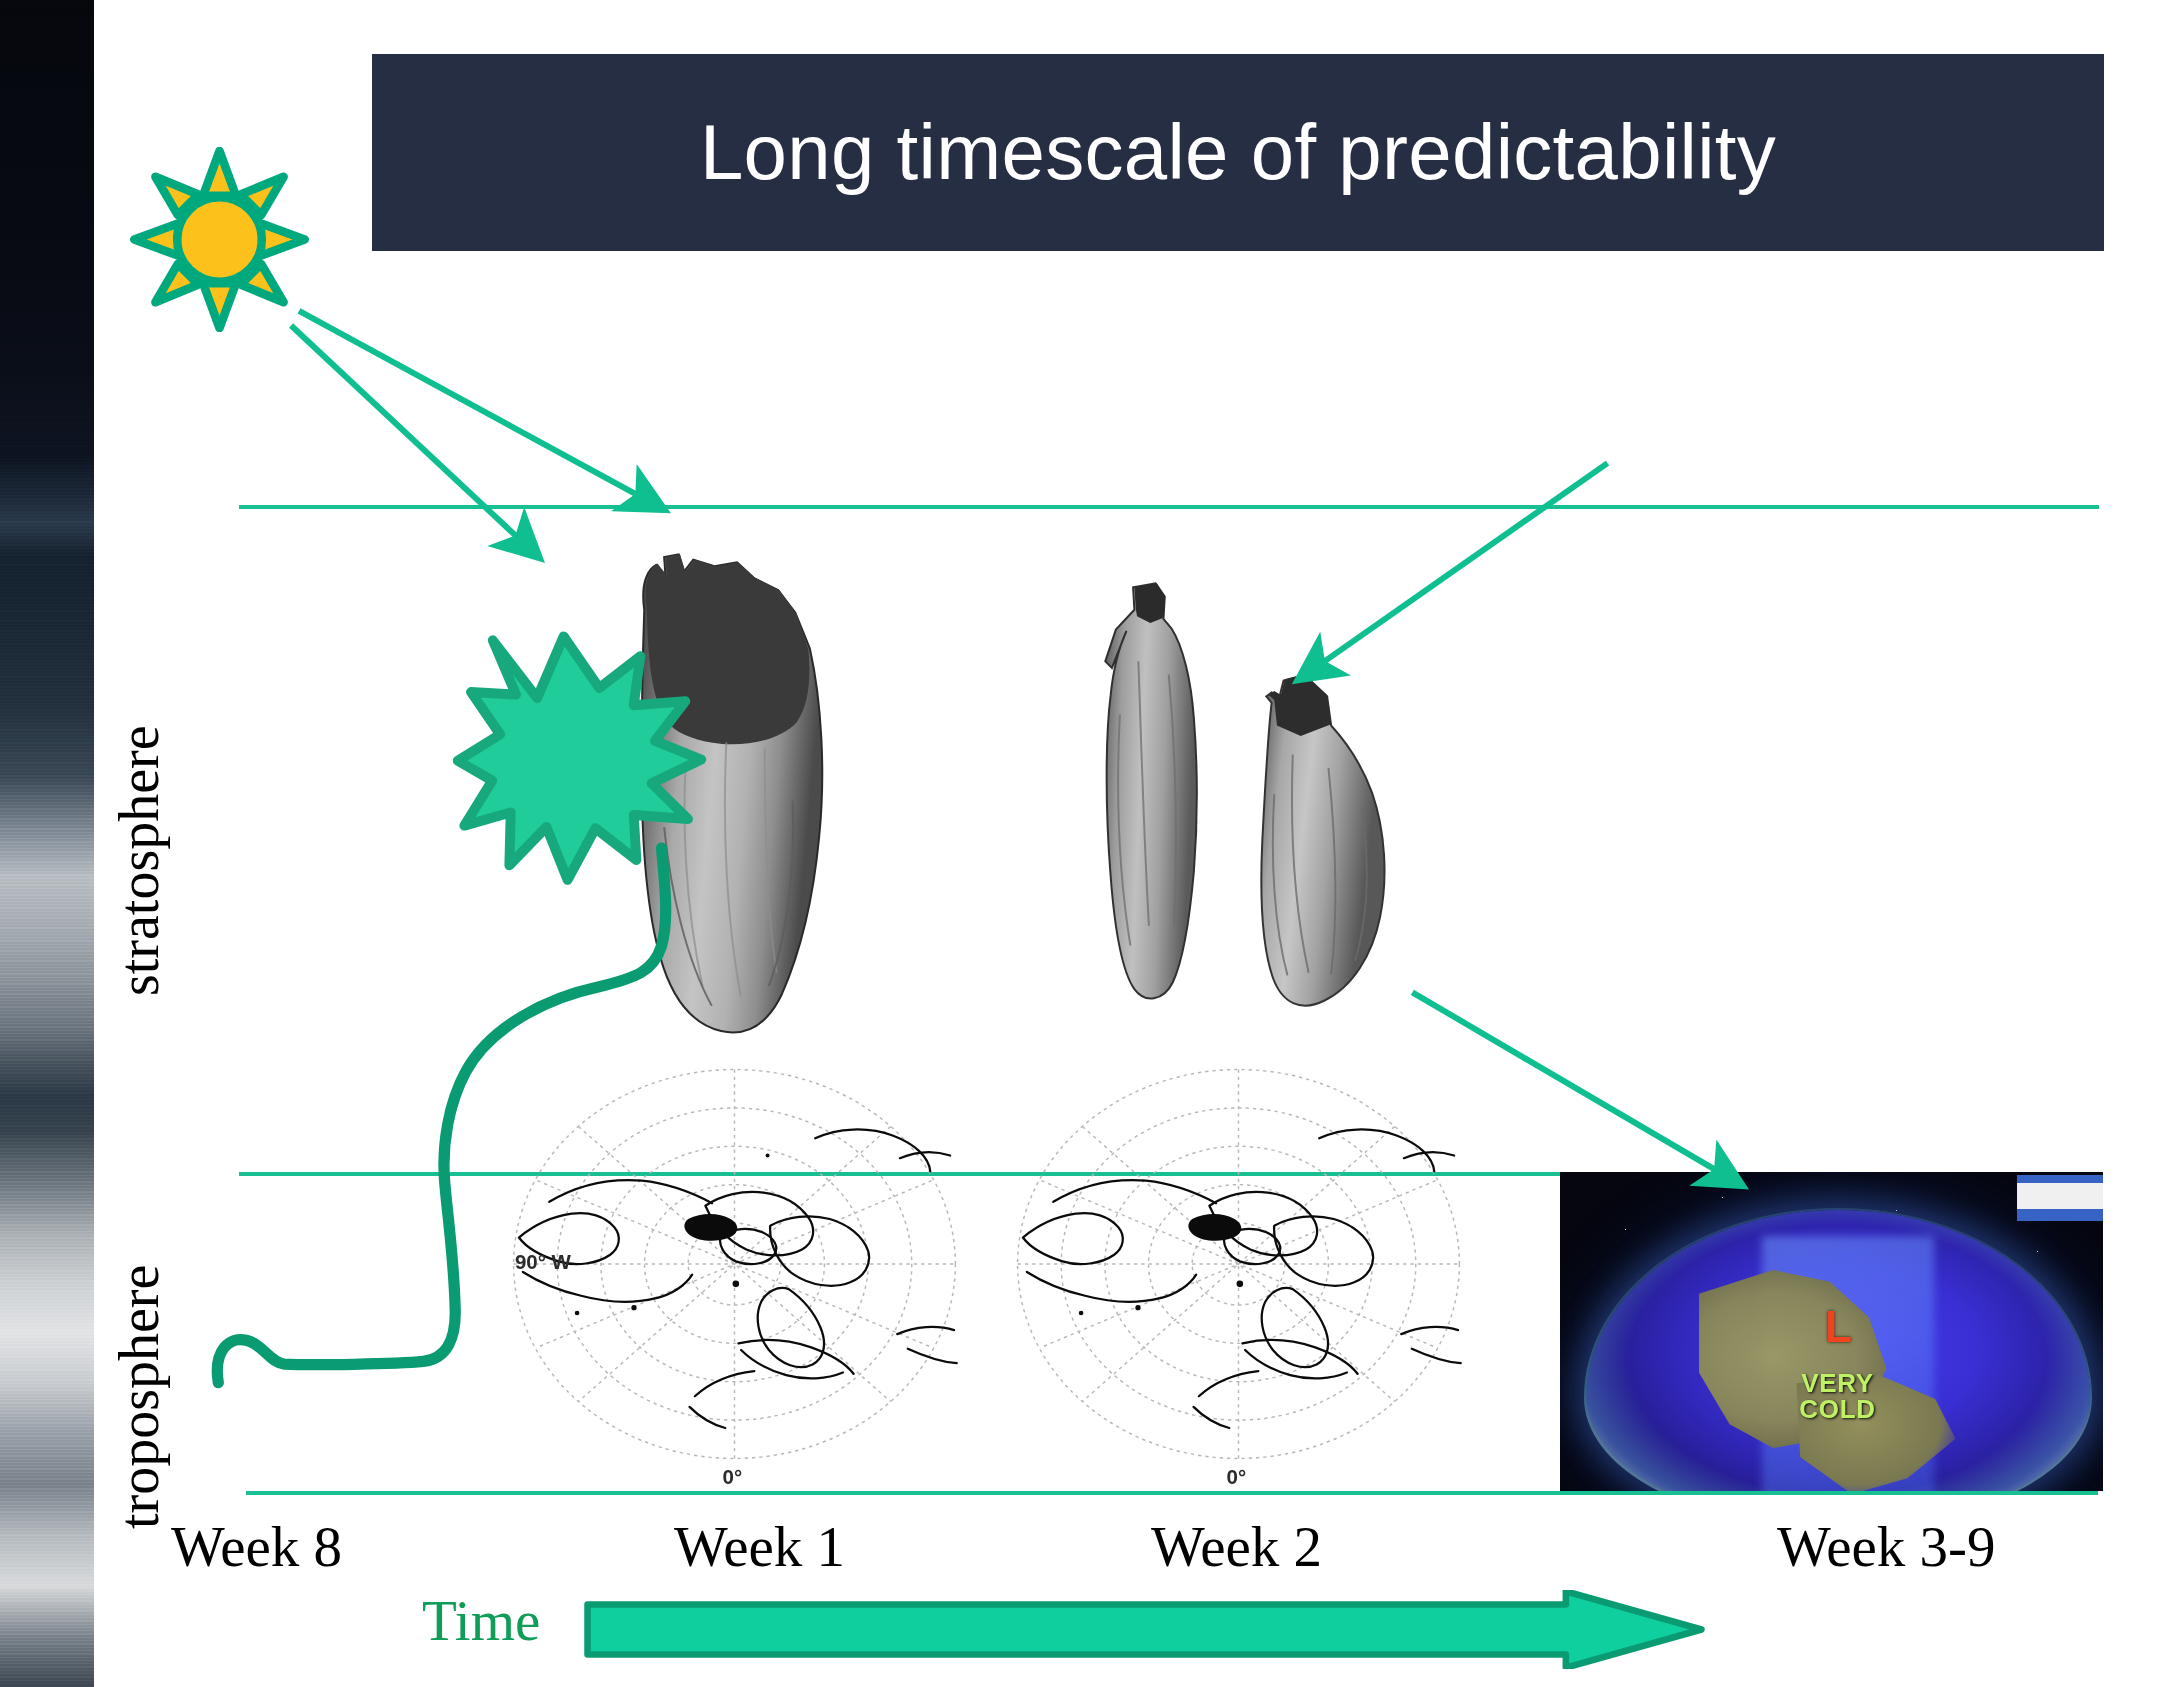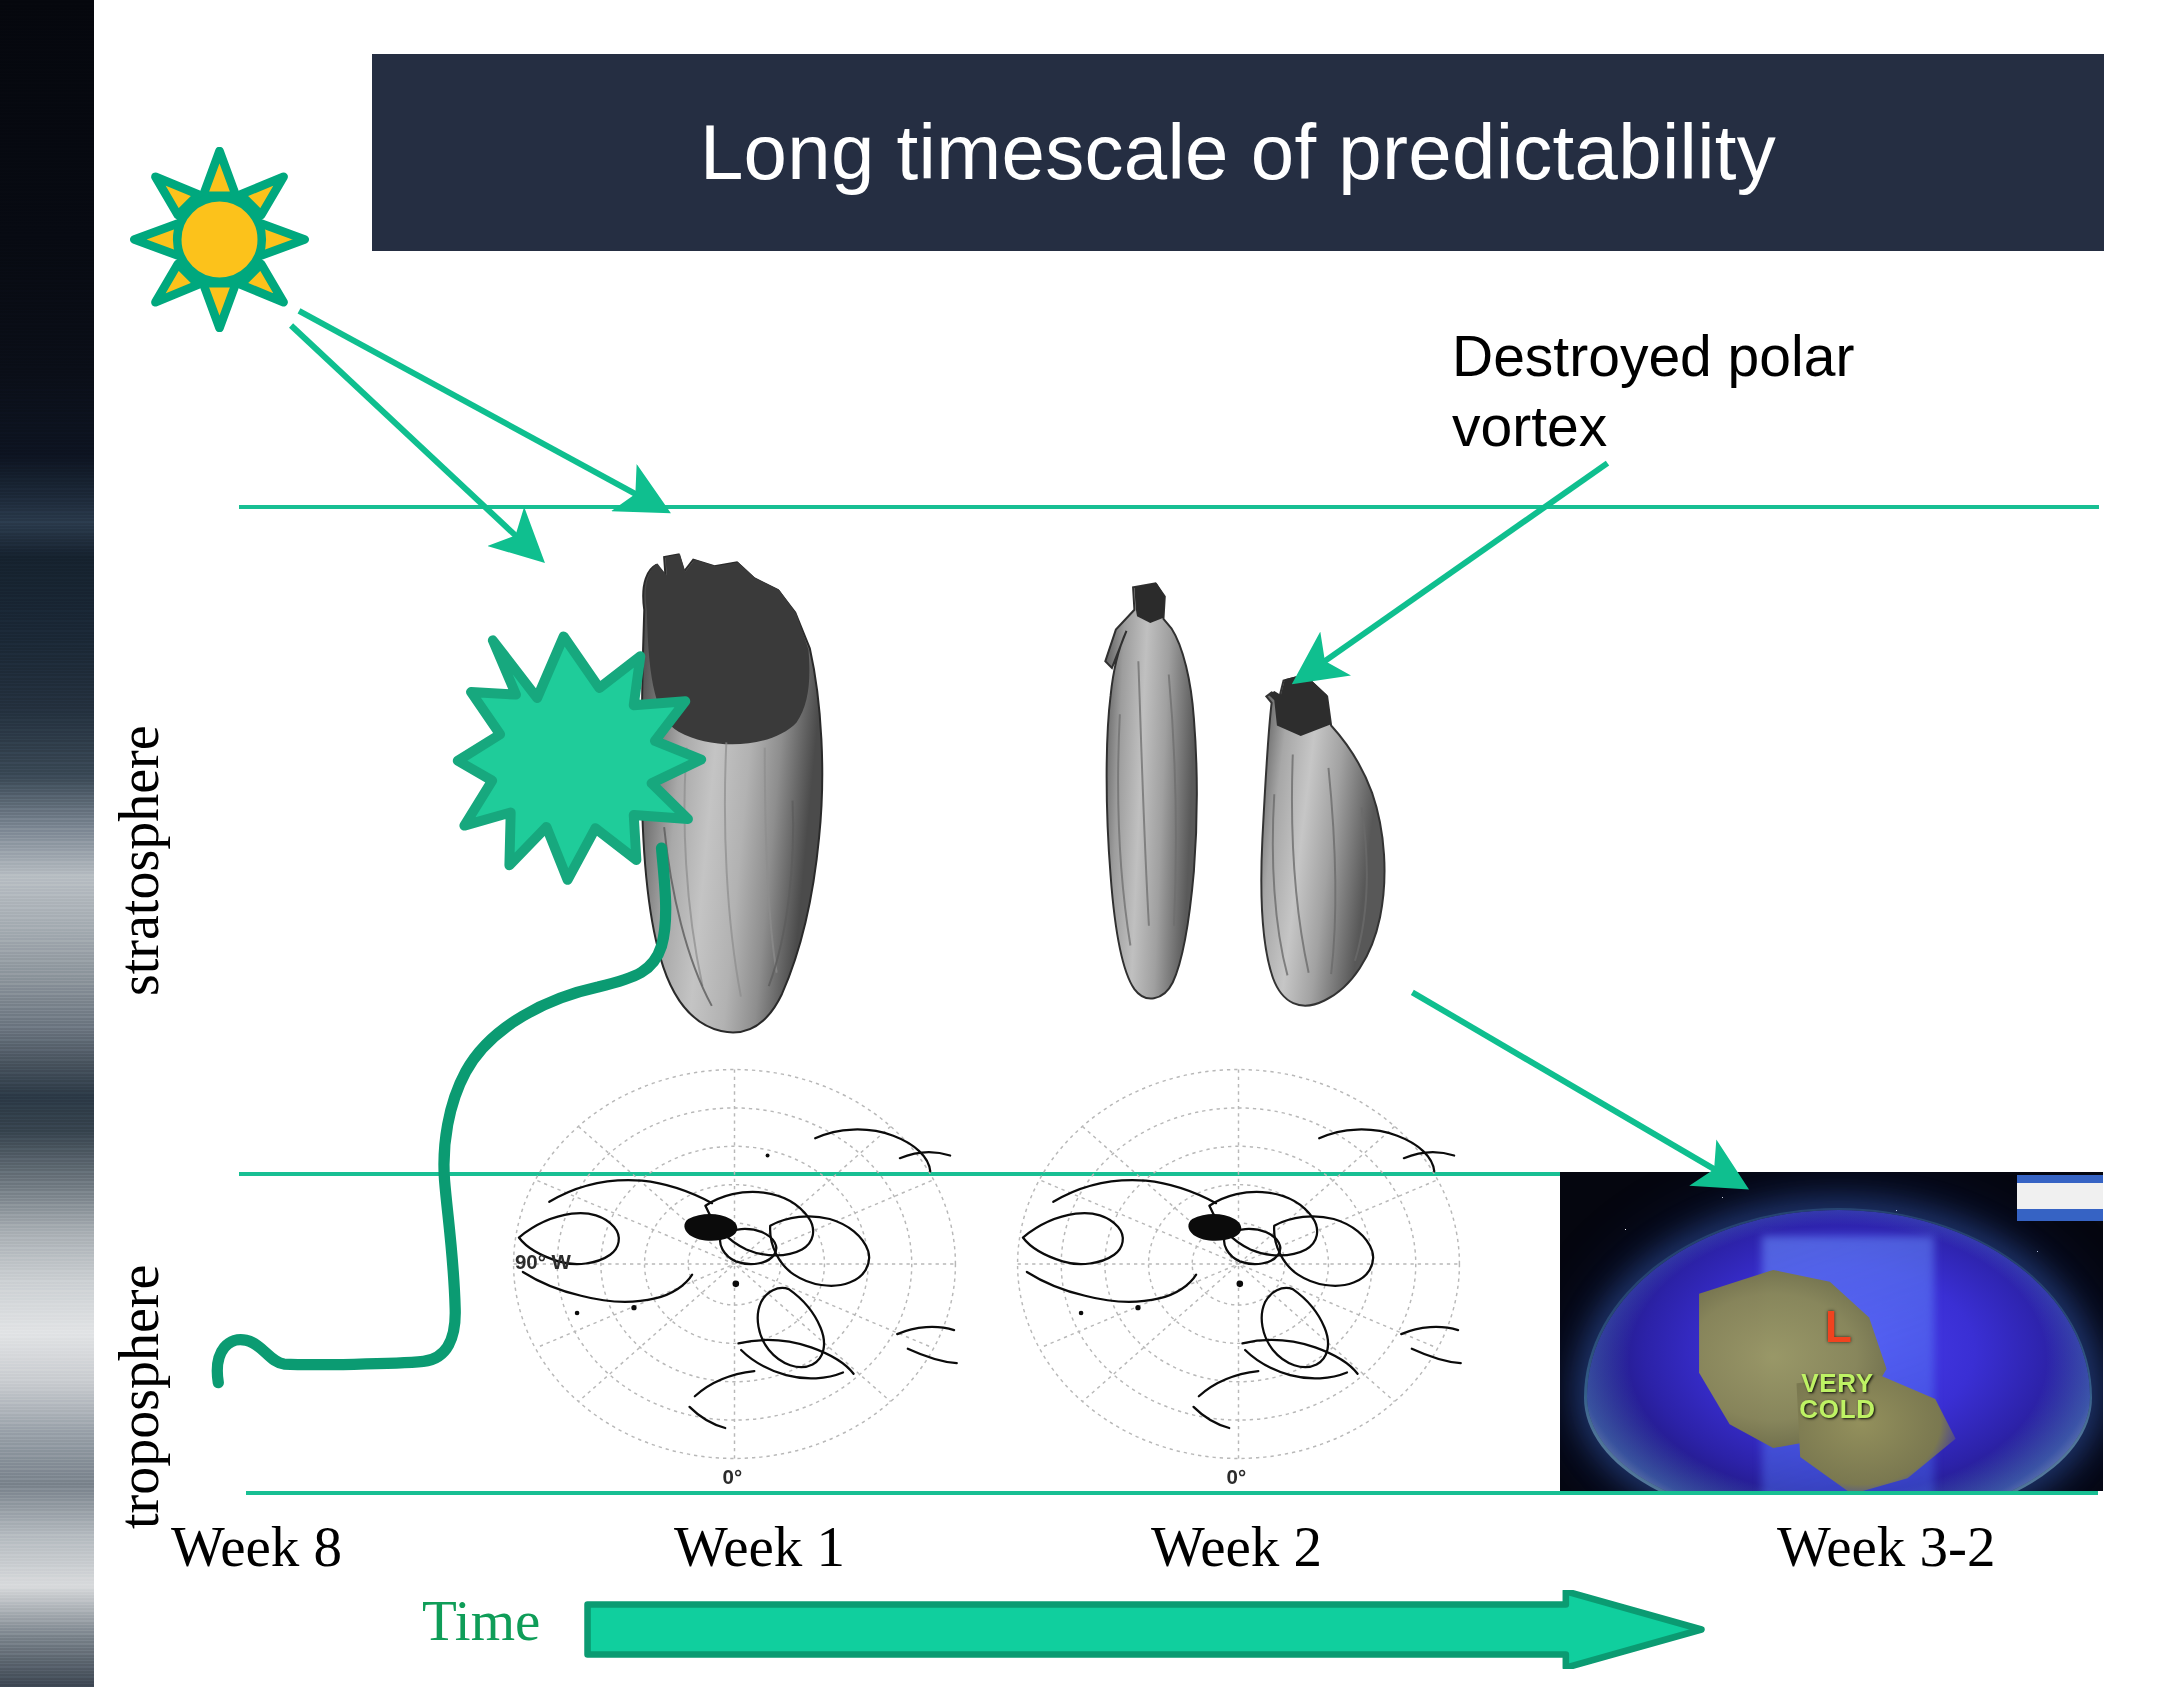--- a/index.html
+++ b/index.html
@@ -218,22 +218,20 @@
         <polygon points="264,140 196,115 196,165"></polygon>
         <polygon points="38,45 103,72 72,103"></polygon>
         <polygon points="232,45 198,103 167,72"></polygon>
         <polygon points="38,235 72,177 103,208"></polygon>
         <polygon points="232,235 167,208 198,177"></polygon>
         <circle cx="135" cy="140" r="64"></circle>
       </g>
     </svg>
   </div>
 
-  <div class="annot" id="annot-destroyed">Destroyed polar
-vortex</div>
 
   <div class="hline" id="line-top"></div>
   <div class="hline" id="line-mid"></div>
   <div class="hline" id="line-bottom"></div>
 
   <div class="axis-label" id="lbl-strat">stratosphere</div>
   <div class="axis-label" id="lbl-trop">troposphere</div>
 
   <div class="vortex" style="left:615px; top:549px; width:232px; height:490px;">
     <svg viewBox="0 0 350 740" width="232" height="490">
@@ -464,21 +462,21 @@
                        1036,1060 990,1120 1060,1148 985,1184 1040,1238
                        958,1232 962,1300 900,1252 858,1330 826,1250
                        770,1308 772,1228 702,1248 744,1180 692,1150
                        756,1110 712,1046 780,1050" fill="#1FCC9A" stroke="#17A87E" stroke-width="15" stroke-linejoin="round"></polygon>
     </g>
   </svg>
 
   <div class="week" style="left:171px;  top:1514px;">Week 8</div>
   <div class="week" style="left:674px; top:1514px;">Week 1</div>
   <div class="week" style="left:1151px; top:1514px;">Week 2</div>
-  <div class="week" style="left:1777px; top:1514px;">Week 3-2</div>
+  <div class="week" style="left:1777px; top:1514px;">Week 3-9</div>
 
   <div id="time-label">Time</div>
   <div id="time-arrow">
     <svg viewBox="0 0 1700 120" width="1125" height="79">
       <polygon points="4,22 1490,22 1490,2 1696,60 1490,118 1490,98 4,98" fill="#10CF9E" stroke="#0B9B72" stroke-width="10" stroke-linejoin="round"></polygon>
     </svg>
   </div>
 
 </div>
 

